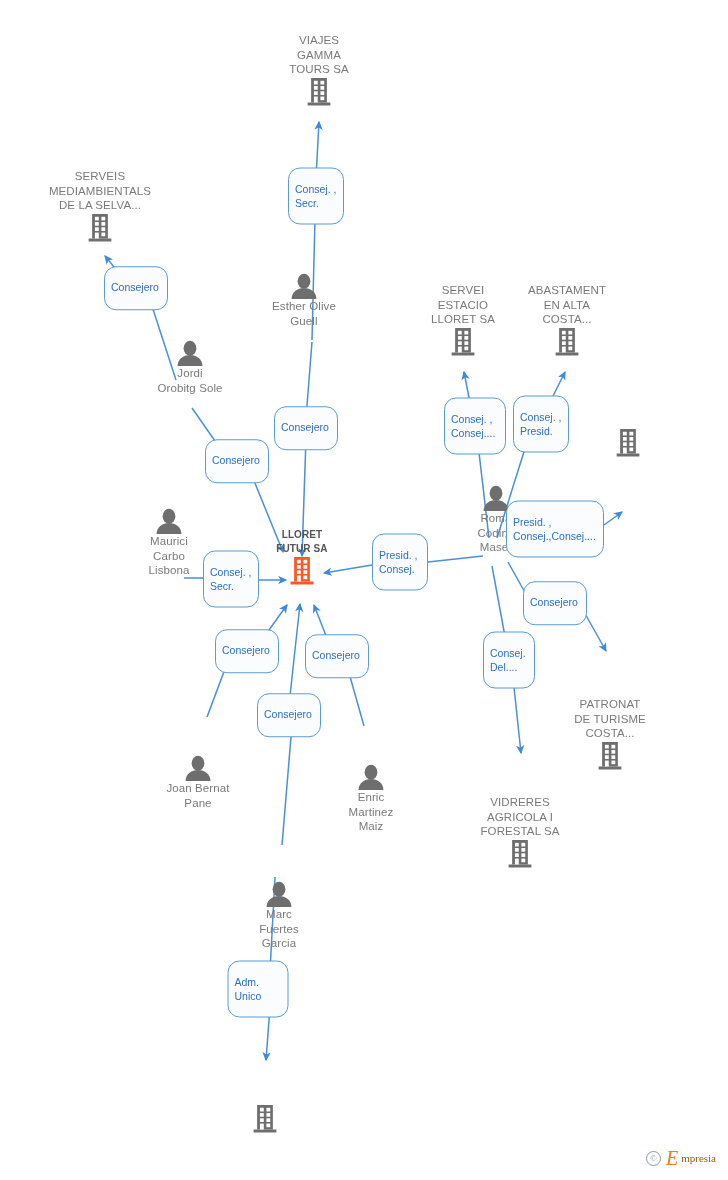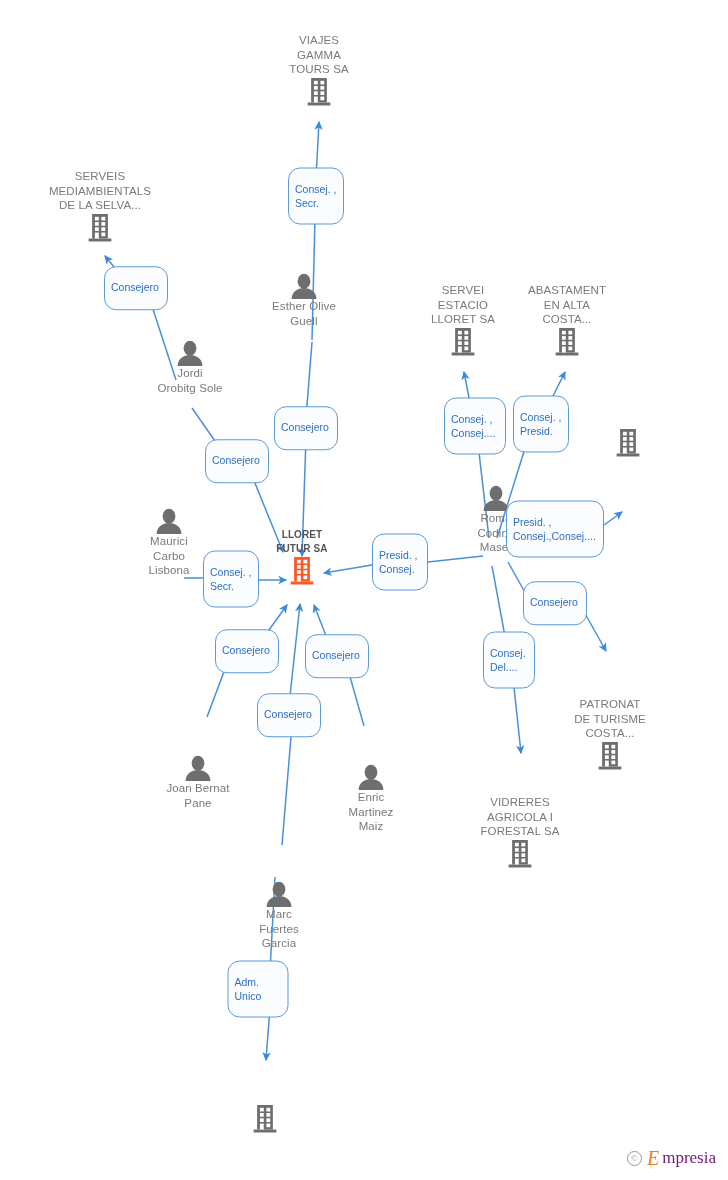--- a/index.html
+++ b/index.html
@@ -89,23 +89,23 @@
     font-family: "Liberation Serif", serif;
   }
   .logo-e {
     color: #f07c22;
     font-family: "Liberation Serif", serif;
     font-style: italic;
     font-size: 20px;
     line-height: 20px;
   }
   .logo-rest {
-    color: #701a75;
+    color: #a16207;
     font-family: "Liberation Serif", serif;
-    font-size: 17px;
+    font-size: 11px;
     line-height: 20px;
     margin-left: -2px;
   }
 </style>
 </head>
 <body>
 
 <div id="canvas">
 
   <svg id="edges" viewBox="0 0 728 1180">

